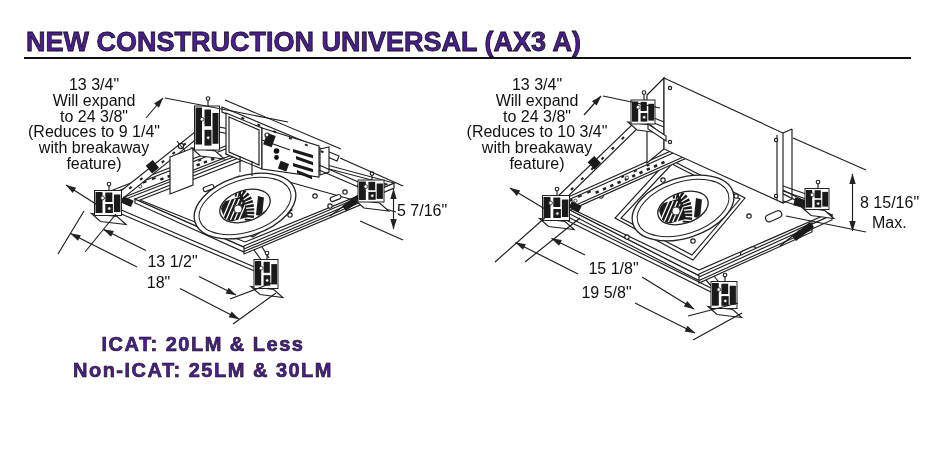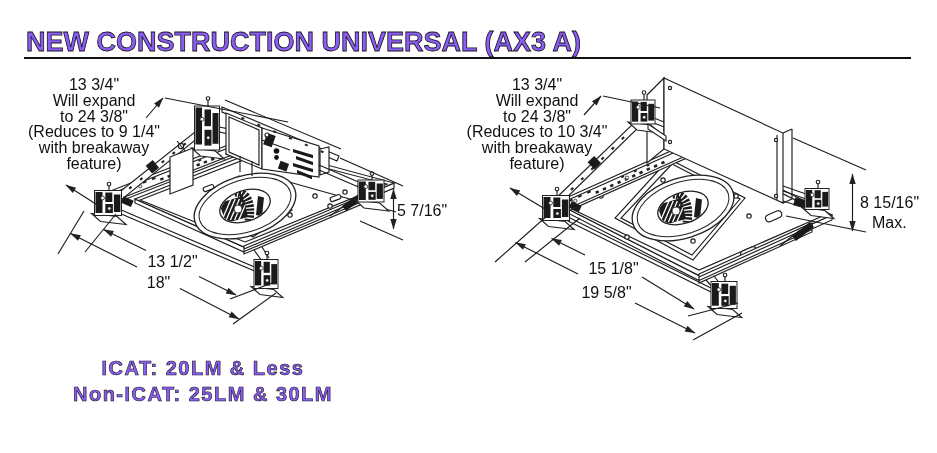--- a/index.html
+++ b/index.html
@@ -1,15 +1,15 @@
 <!DOCTYPE html>
 <html><head><meta charset="utf-8">
 <style>
 html,body{margin:0;padding:0;background:#fff;}
-#page{position:relative;width:937px;height:453px;overflow:hidden;font-family:"Liberation Sans",sans-serif;color:#8b5cf6;}
+#page{position:relative;width:937px;height:453px;overflow:hidden;font-family:"Liberation Sans",sans-serif;color:#4c1d95;}
 #title{position:absolute;left:26px;top:27px;font-size:27px;font-weight:bold;letter-spacing:0px;white-space:nowrap;-webkit-text-stroke:0.8px #111;}
 #rule{position:absolute;left:24px;top:57px;width:887px;height:2px;background:#111;}
 .cap{position:absolute;font-size:20px;font-weight:bold;line-height:25.5px;text-align:center;white-space:nowrap;letter-spacing:1.5px;-webkit-text-stroke:0.6px #111;}
 </style></head>
 <body>
 <div id="page">
 <div id="title">NEW CONSTRUCTION UNIVERSAL (AX3 A)</div>
 <div id="rule"></div>
 <svg width="937" height="453" viewBox="0 0 937 453" style="position:absolute;left:0;top:0">
       <defs>
@@ -351,13 +351,13 @@
       <text x="537" y="153.2" text-anchor="middle" style="font-family:&quot;Liberation Sans&quot;,sans-serif;font-size:16px;fill:#111">with breakaway</text>
       <text x="537" y="169.0" text-anchor="middle" style="font-family:&quot;Liberation Sans&quot;,sans-serif;font-size:16px;fill:#111">feature)</text>
       <text x="397" y="216" text-anchor="start" style="font-family:&quot;Liberation Sans&quot;,sans-serif;font-size:16px;fill:#111">5 7/16"</text>
       <text x="172.5" y="267" text-anchor="middle" style="font-family:&quot;Liberation Sans&quot;,sans-serif;font-size:16px;fill:#111">13 1/2"</text>
       <text x="158.5" y="288" text-anchor="middle" style="font-family:&quot;Liberation Sans&quot;,sans-serif;font-size:16px;fill:#111">18"</text>
       <text x="613.5" y="274" text-anchor="middle" style="font-family:&quot;Liberation Sans&quot;,sans-serif;font-size:16px;fill:#111">15 1/8"</text>
       <text x="606.5" y="297.5" text-anchor="middle" style="font-family:&quot;Liberation Sans&quot;,sans-serif;font-size:16px;fill:#111">19 5/8"</text>
       <text x="860" y="208" text-anchor="start" style="font-family:&quot;Liberation Sans&quot;,sans-serif;font-size:16px;fill:#111">8 15/16"</text>
       <text x="872" y="228" text-anchor="start" style="font-family:&quot;Liberation Sans&quot;,sans-serif;font-size:16px;fill:#111">Max.</text>
     </svg>
-<div class="cap" style="left:33px;top:356px;width:340px;">ICAT: 20LM &amp; Less<br>Non-ICAT: 25LM &amp; 30LM</div>
+<div class="cap" style="left:33px;top:332px;width:340px;">ICAT: 20LM &amp; Less<br>Non-ICAT: 25LM &amp; 30LM</div>
 </div>
 </body></html>

